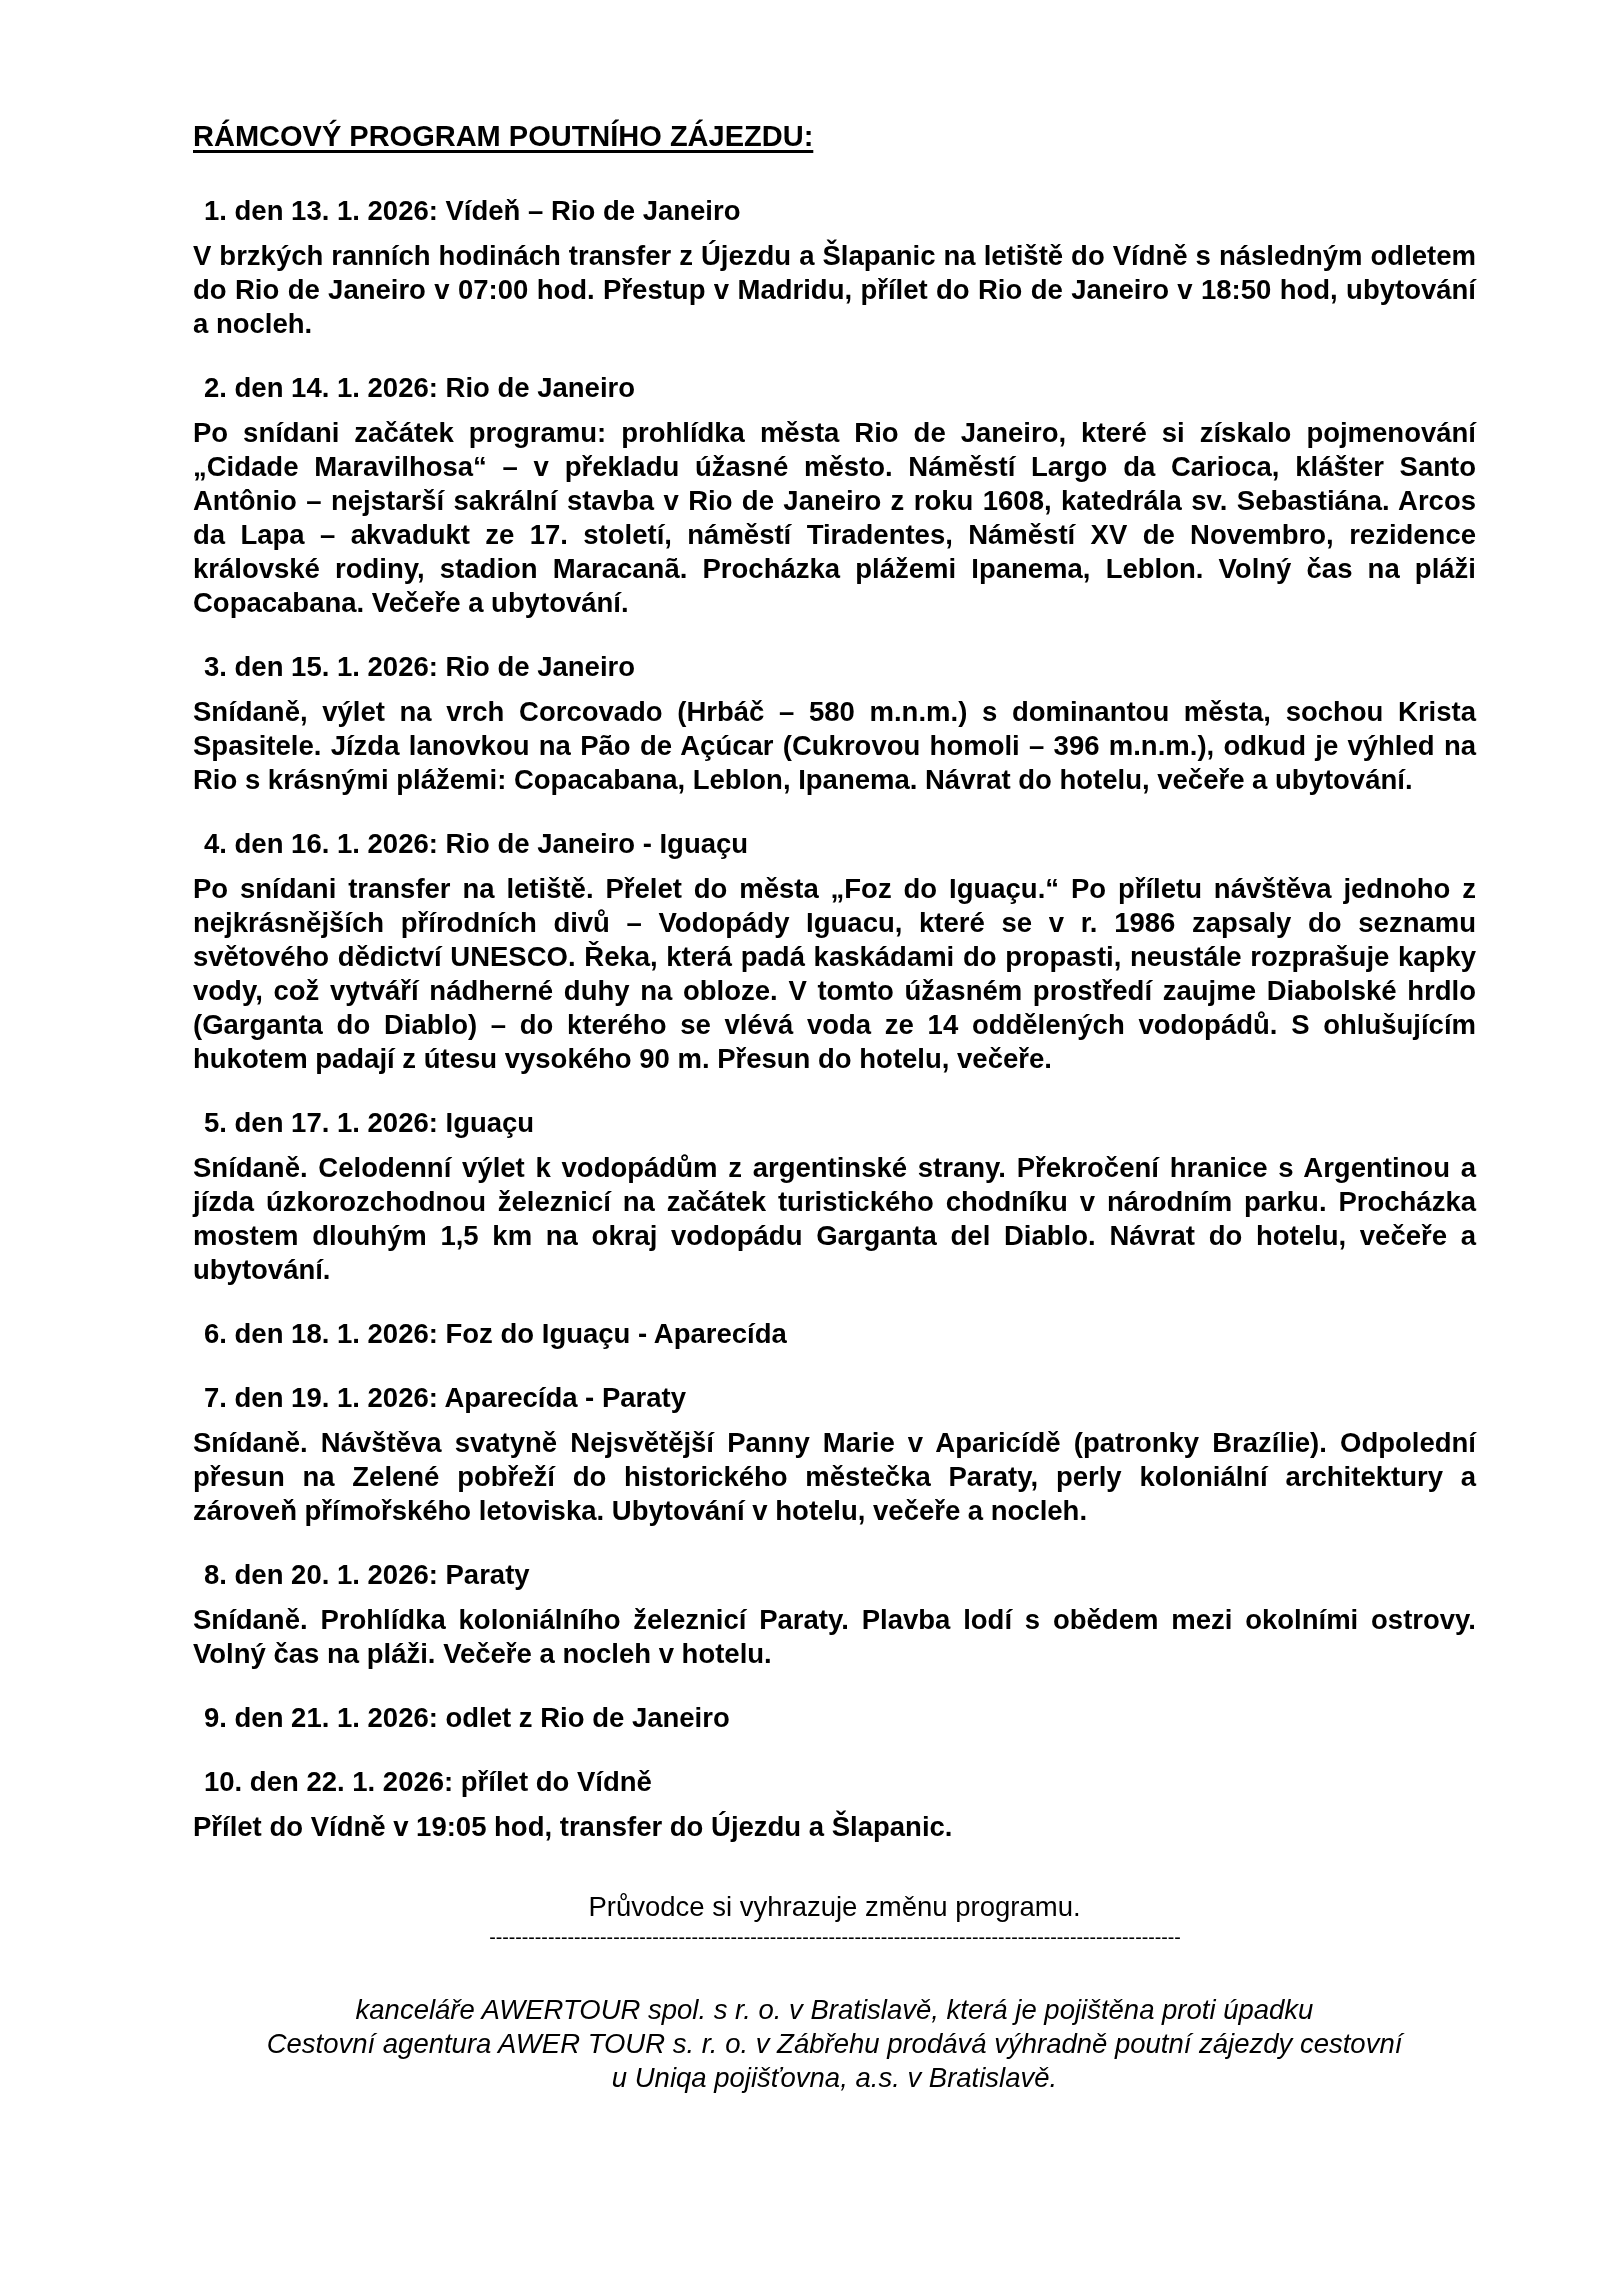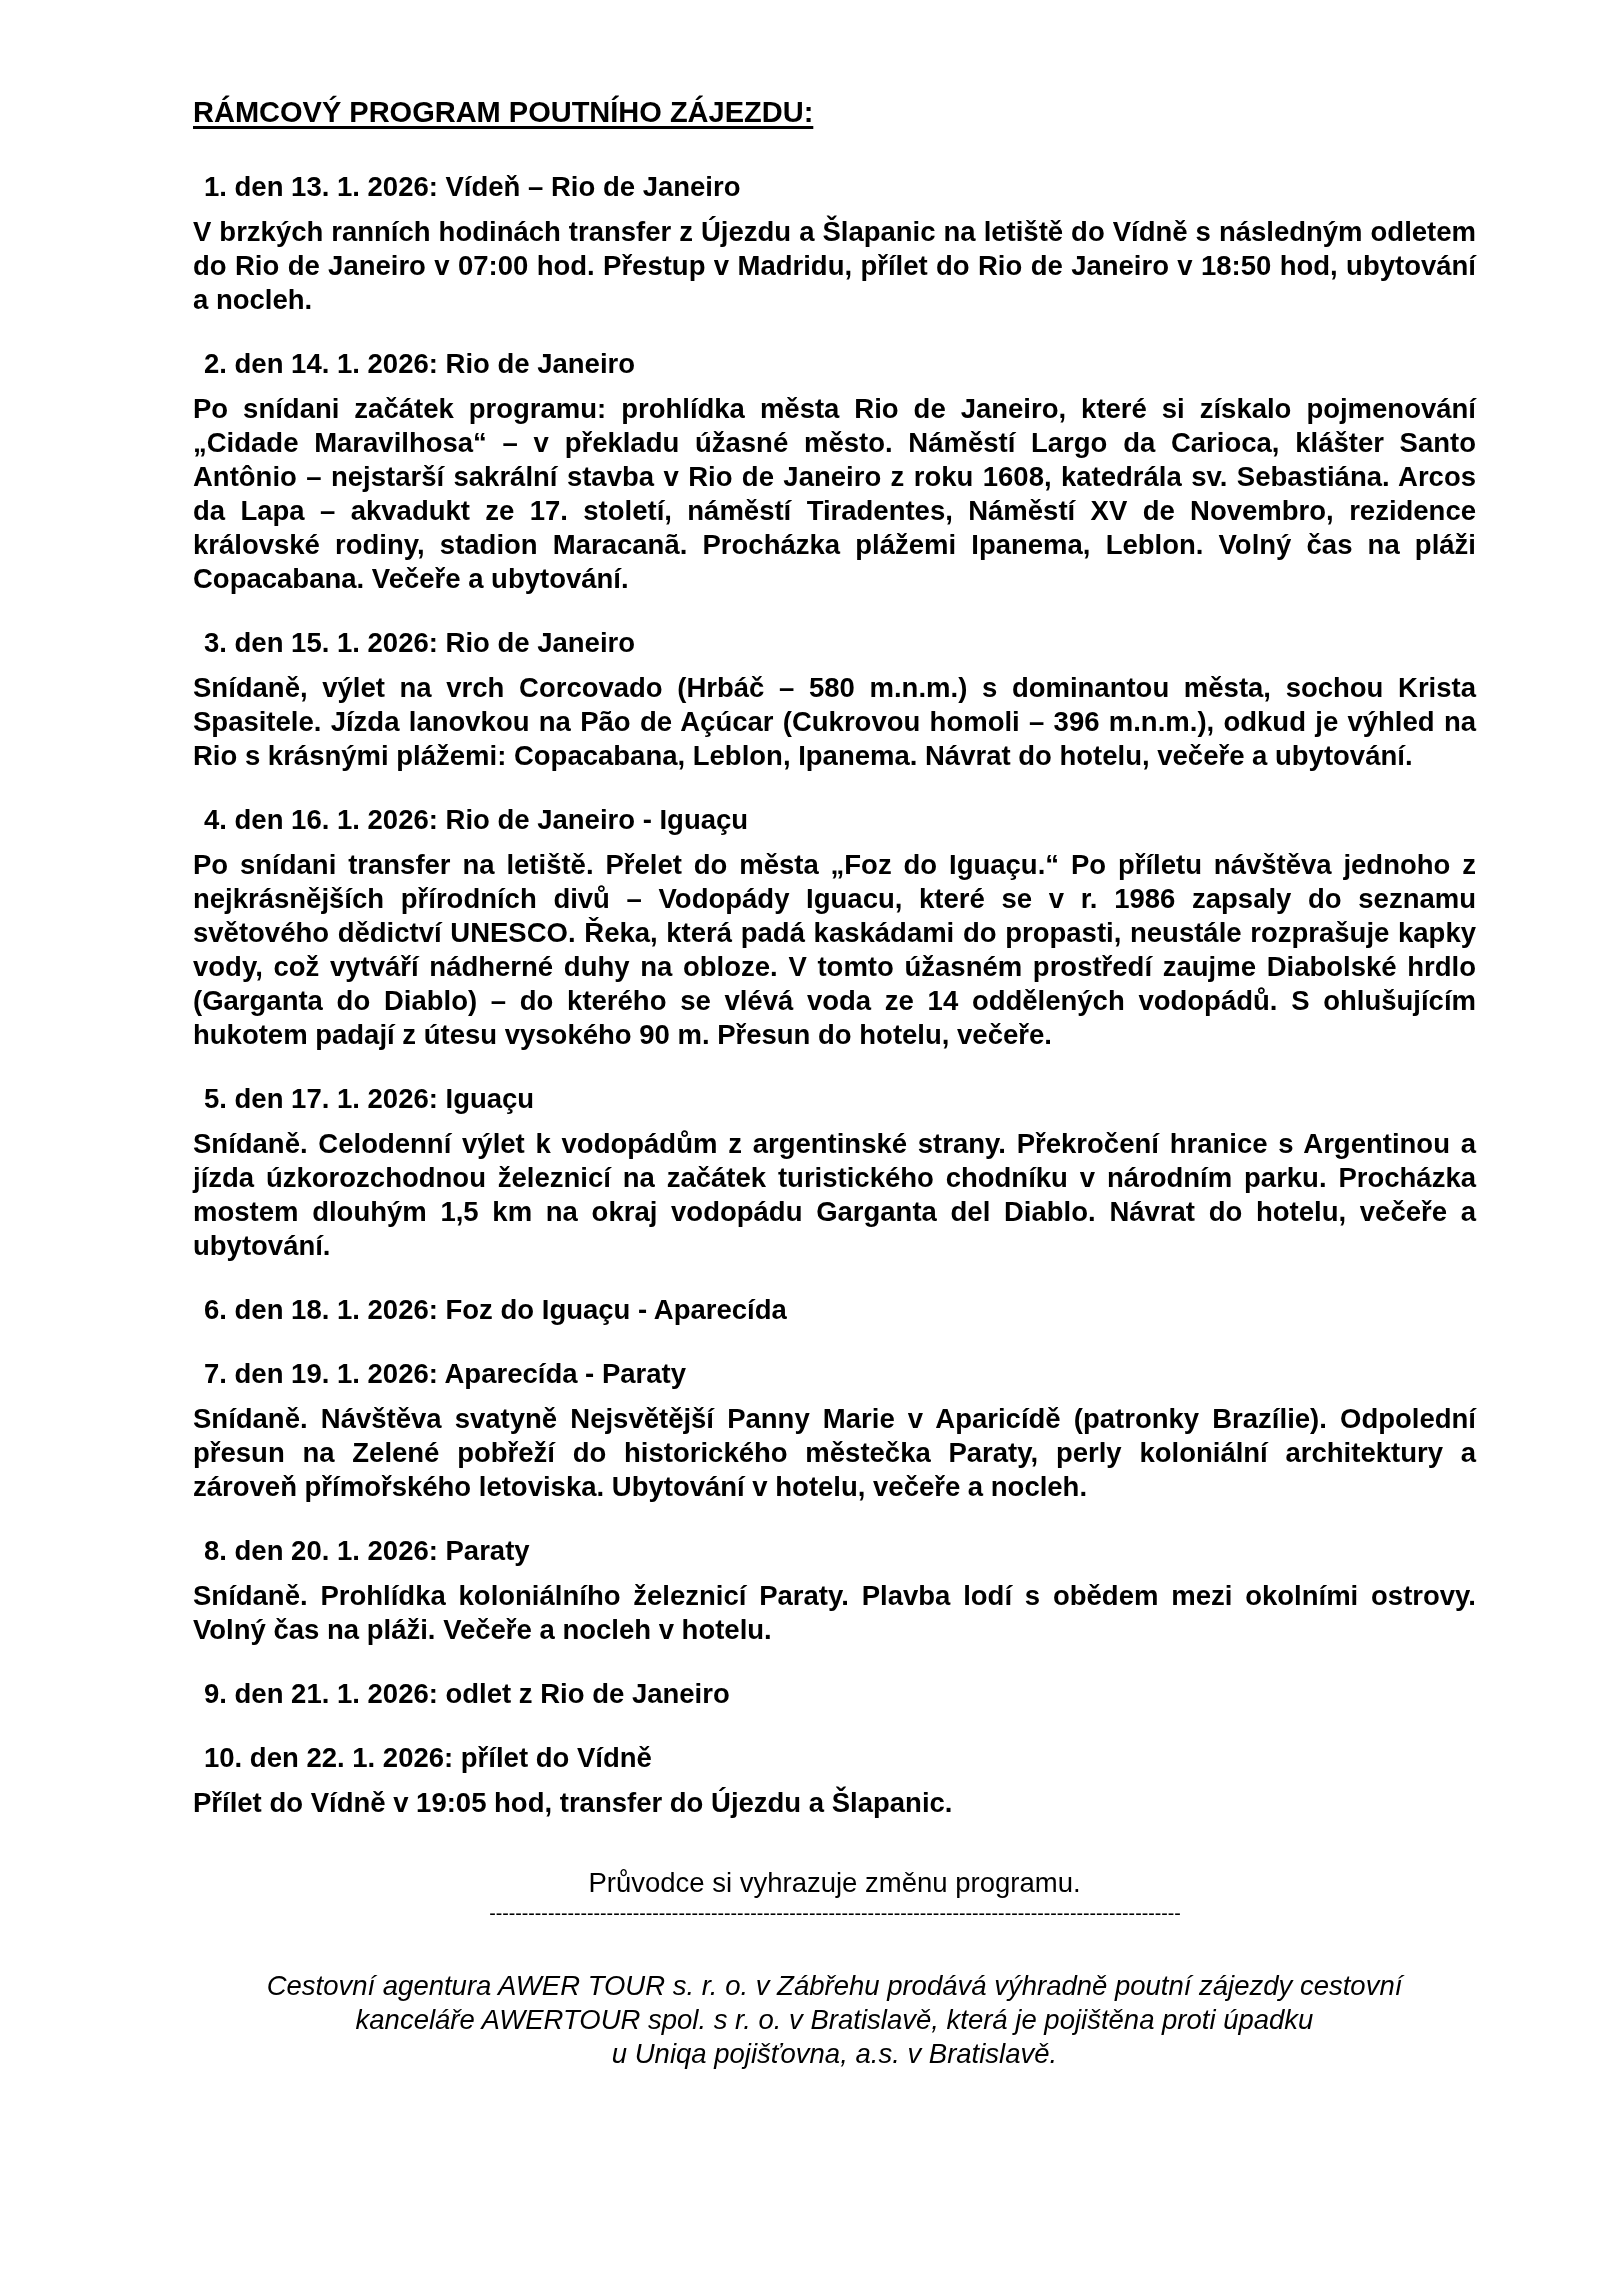--- a/index.html
+++ b/index.html
@@ -11,21 +11,21 @@
       width: 1623px;
       height: 2295px;
       position: relative;
       overflow: hidden;
       font-family: "Liberation Sans", sans-serif;
       color: #000000;
     }
     .page {
       position: absolute;
       left: 193px;
-      top: 93px;
+      top: 117px;
       width: 1283px;
     }
     .title {
       font-weight: bold;
       font-size: 29px;
       line-height: 38px;
       text-decoration: underline;
       text-decoration-thickness: 3.3px;
       text-underline-offset: 3.9px;
       margin: 0 0 39px 0;
@@ -114,18 +114,18 @@
   </div>
   <div class="day">
     <p class="day-heading">10. den 22. 1. 2026: přílet do Vídně</p>
     <p class="day-text">Přílet do Vídně v 19:05 hod, transfer do Újezdu a Šlapanic.</p>
   </div>
 
   <div class="note">Průvodce si vyhrazuje změnu programu.</div>
   <div class="divider">----------------------------------------------------------------------------------------------------------</div>
 
   <div class="footer">
+    <span>kanceláře AWERTOUR spol. s r. o. v Bratislavě, která je pojištěna proti úpadku</span>
     <span>Cestovní agentura AWER TOUR s. r. o. v Zábřehu prodává výhradně poutní zájezdy cestovní</span>
-    <span>kanceláře AWERTOUR spol. s r. o. v Bratislavě, která je pojištěna proti úpadku</span>
     <span>u Uniqa pojišťovna, a.s. v Bratislavě.</span>
   </div>
 </div>
 
 
 </body></html>

